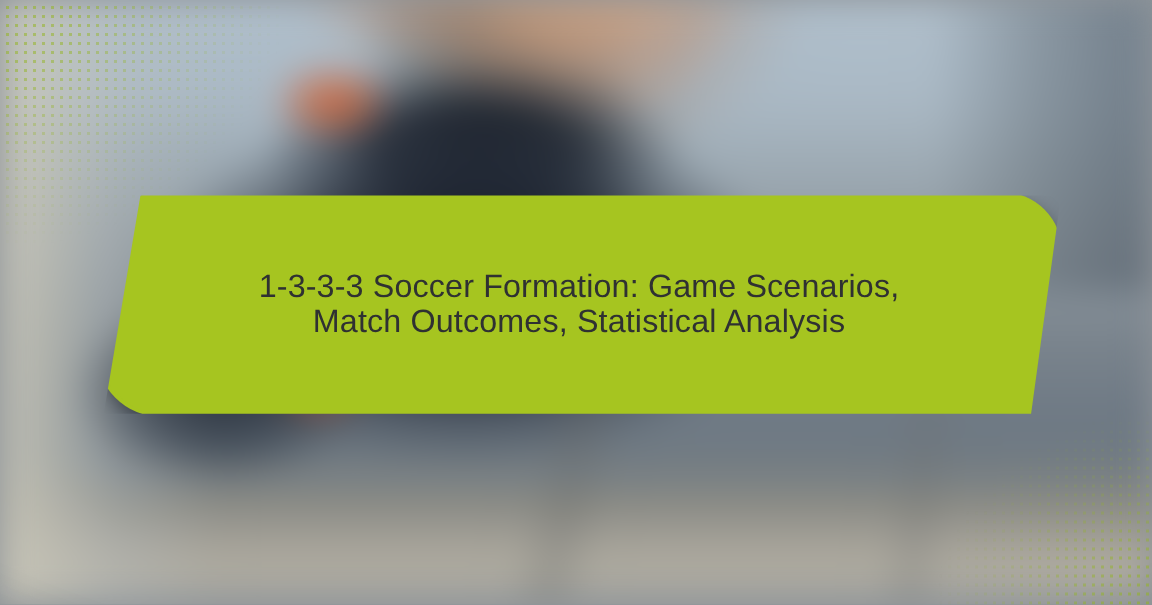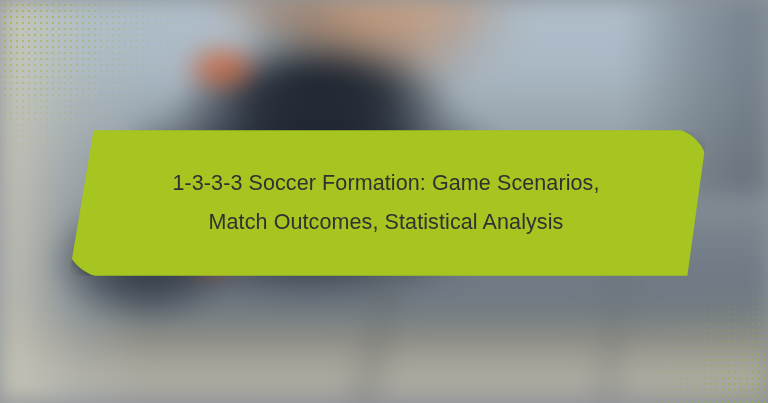--- a/index.html
+++ b/index.html
@@ -258,21 +258,21 @@
     width: 100%;
     padding: 0 56px;
     text-align: center;
   }
 
   #banner-title {
     color: var(--title-color, #2f3132);
     font-family: "Liberation Sans", sans-serif;
     font-size: 21.5px;
     font-weight: 400;
-    line-height: 39px;
+    line-height: 23px;
     letter-spacing: 0.1px;
     text-rendering: optimizeLegibility;
     white-space: pre-line;
     text-align: center;
   }
 </style>
 </head>
 <body>
 
 <div id="stage">

